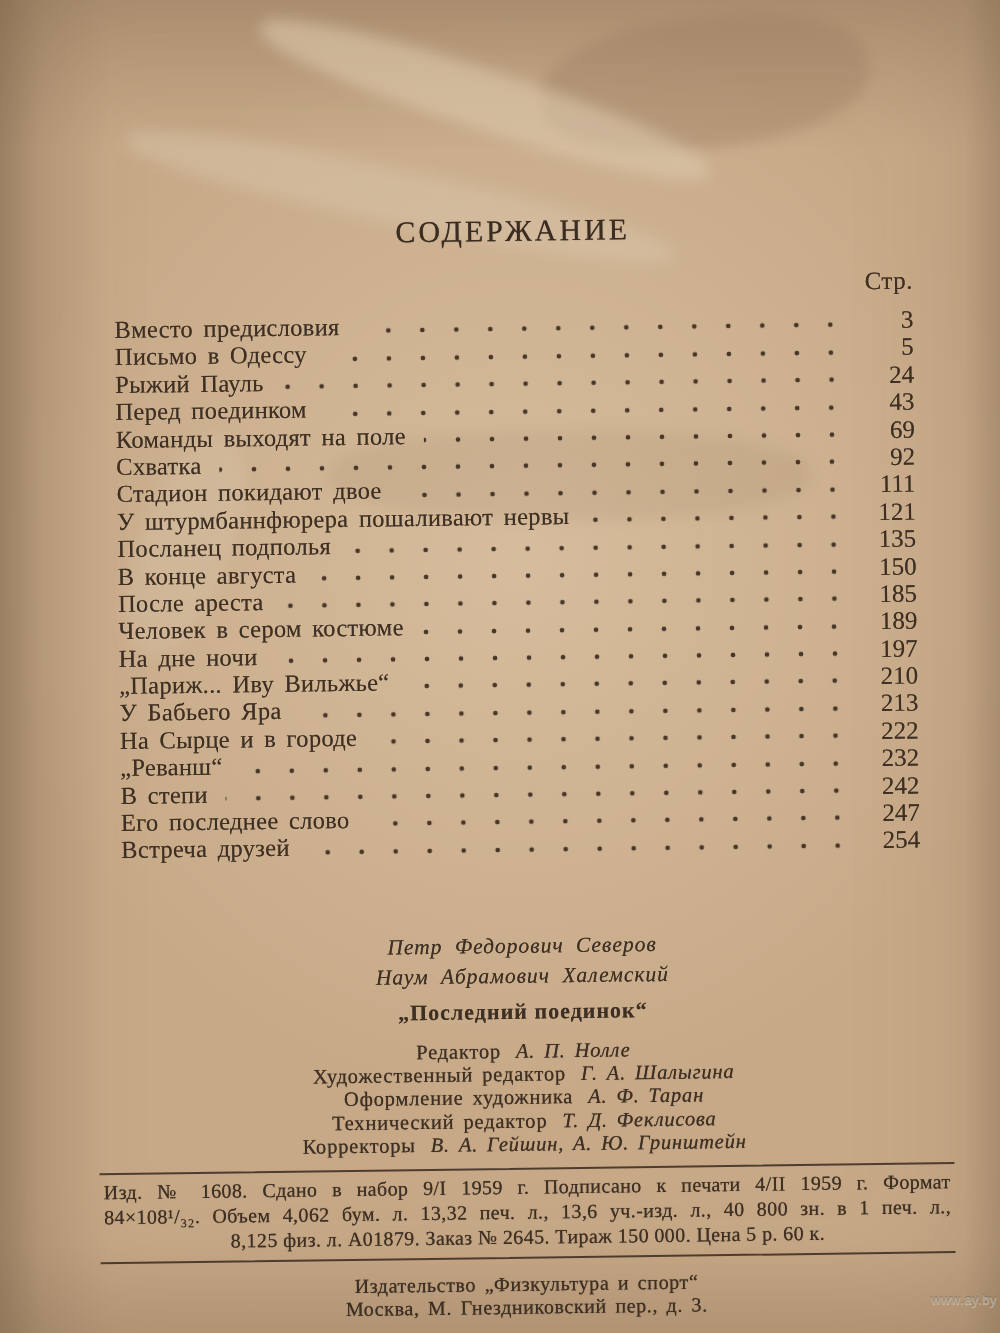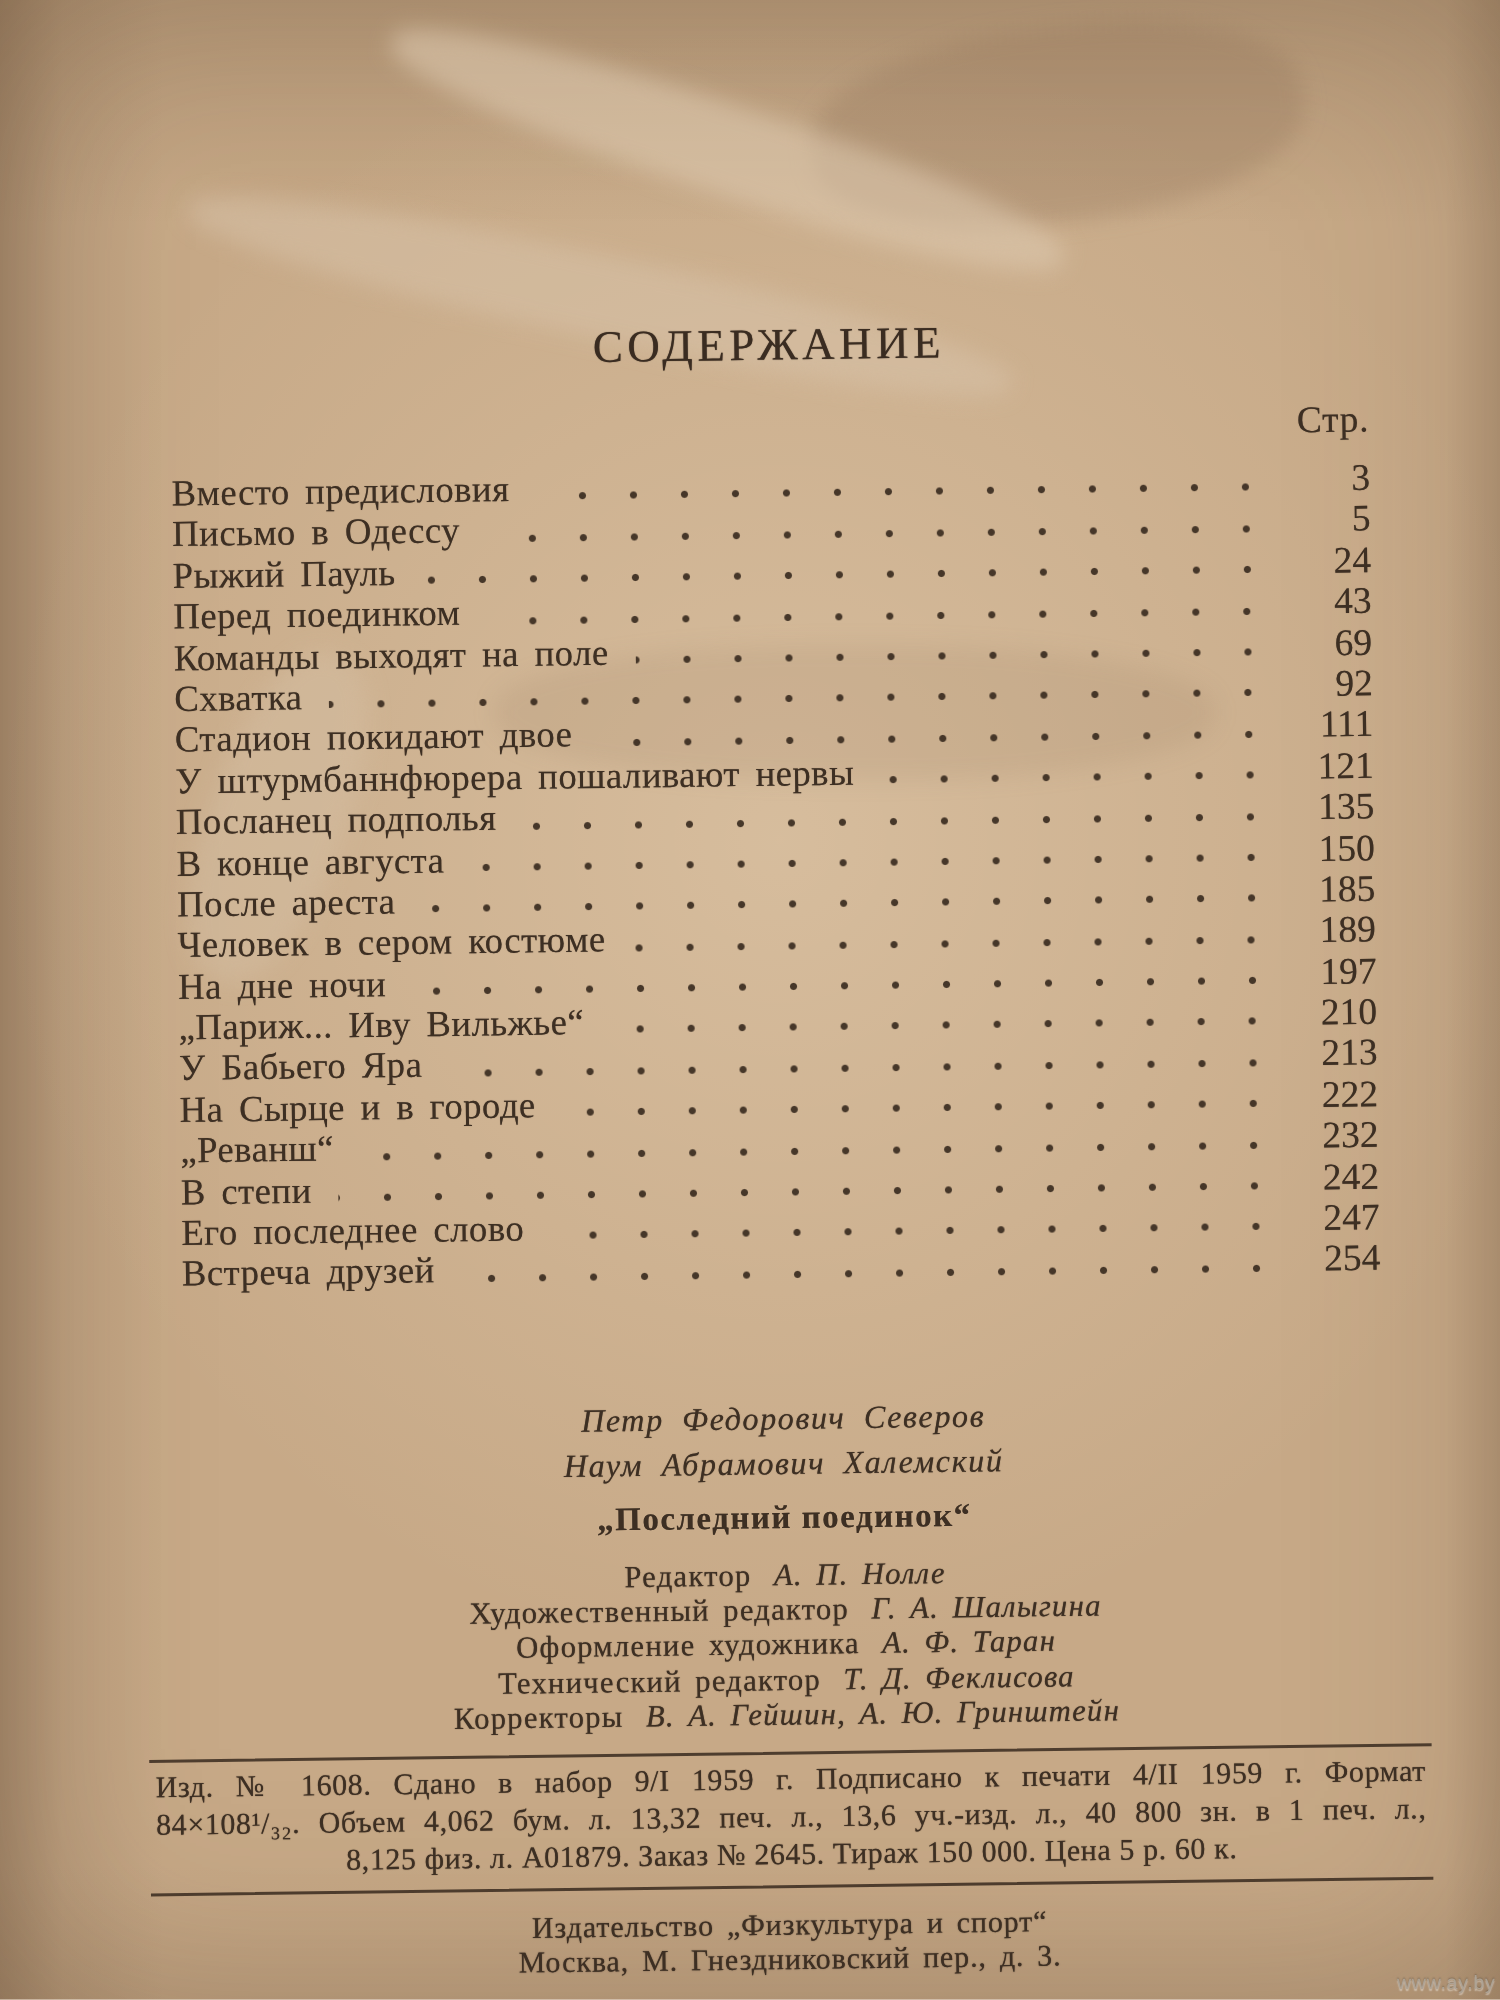--- a/index.html
+++ b/index.html
@@ -134,21 +134,21 @@
   .publisher { margin-top: 14px; text-align: center; }
   .publisher-line, .printer-line {
     font-size: 20px; line-height: 23px;
     letter-spacing: 0.6px; word-spacing: 3px;
     text-shadow: 0 0 0.8px rgba(61,47,35,0.9);
   }
 
   
   .watermark {
     position: absolute;
-    right: 3px; bottom: 4px;
+    right: 3px; bottom: 26px;
     font-family: "Liberation Sans", sans-serif;
     font-size: 13px;
     color: rgba(174,163,150,0.95);
     text-shadow: 0 1px 1px rgba(255,255,255,0.45), 0 -1px 1px rgba(80,68,56,0.45);
     letter-spacing: 0.5px;
   }
 </style>
 </head>
 <body>
 

